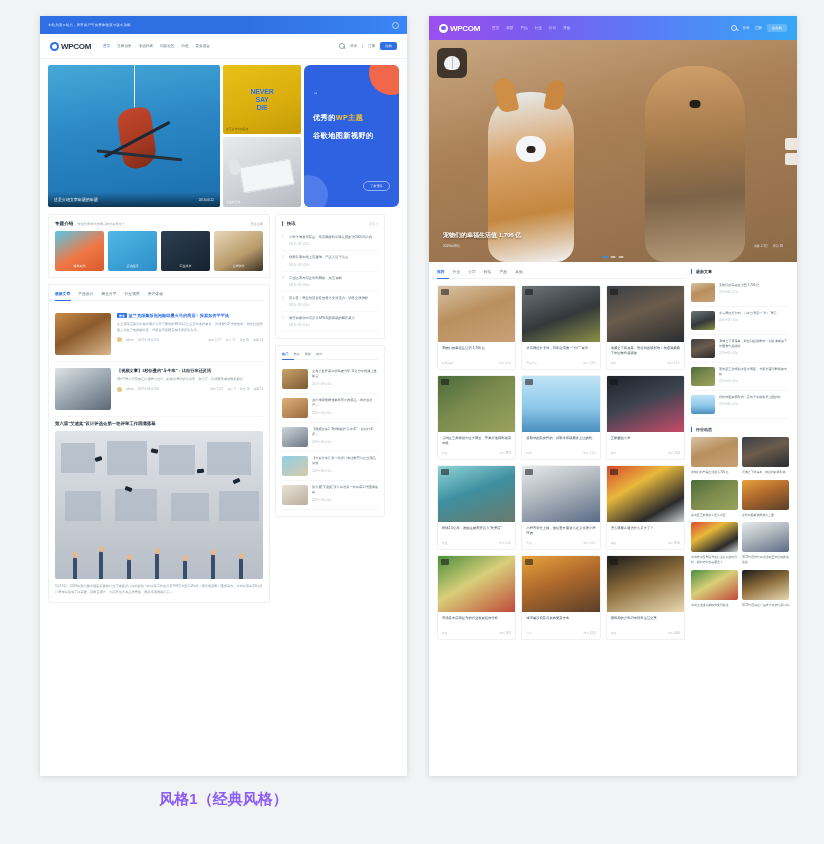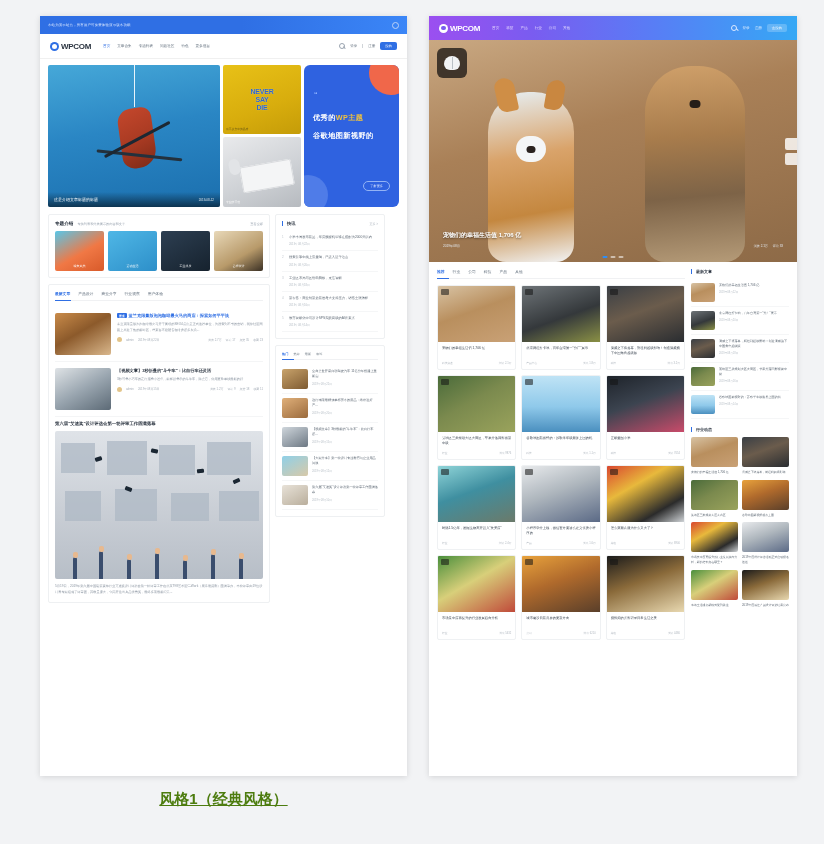--- a/index.html
+++ b/index.html
@@ -7,23 +7,22 @@
     width: 824px; height: 844px;
     background: #f2f3f5;
     font-family: "Liberation Sans", "DejaVu Sans", sans-serif;
     overflow: hidden;
   }
   .stage { display: flex; gap: 22px; padding: 16px 28px 0 40px; }
 
   
   .panel { background: #fff; box-shadow: 0 1px 6px rgba(0,0,0,.13); }
   .panel-cap {
-    text-align: center; font-size: 15px; font-weight: bold; color: #4d7c0f;
+    text-align: center; font-size: 15px; font-weight: bold; color: #8b5cf6;
     padding: 14px 0 12px;
-    text-decoration: underline;
   }
 
   
   .s1 { width: 368px; }
   .s1-frame { background:#fff; height: 760px; overflow: hidden; }
 
   .s1-notice {
     height: 18px; display: flex; align-items: center; justify-content: space-between;
     background: linear-gradient(90deg,#2f6fe4 0%,#2f6fe4 55%,#3b86f7 100%);
     padding: 0 8px;

